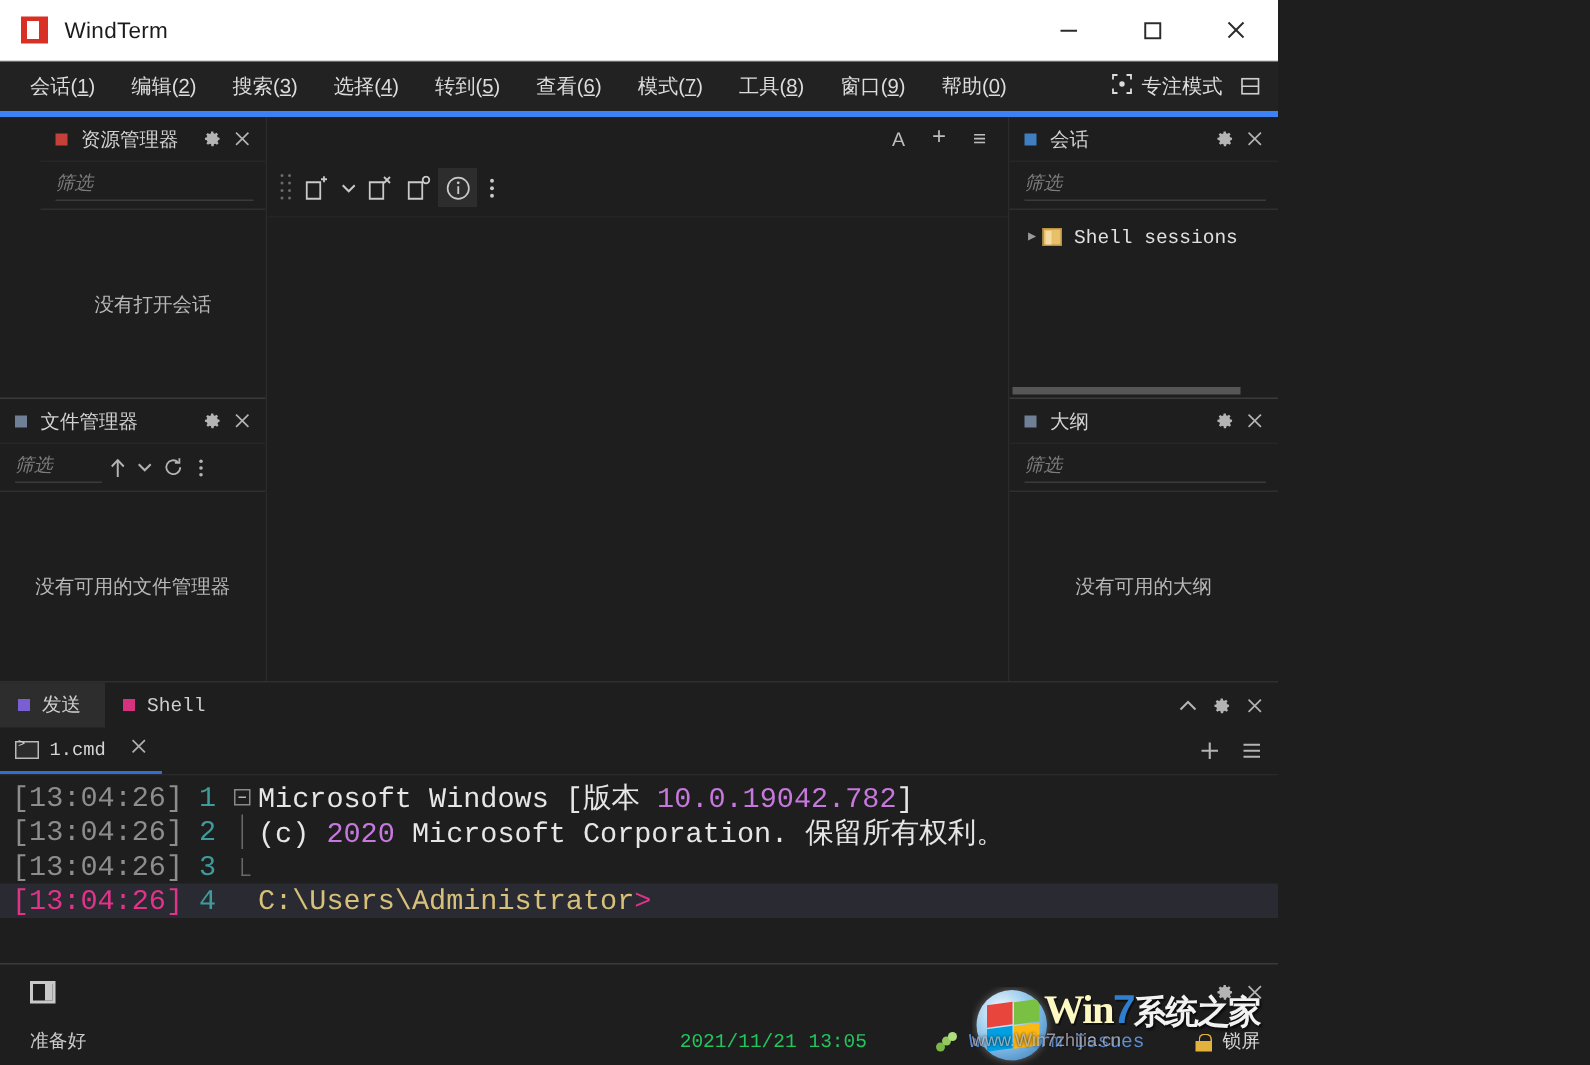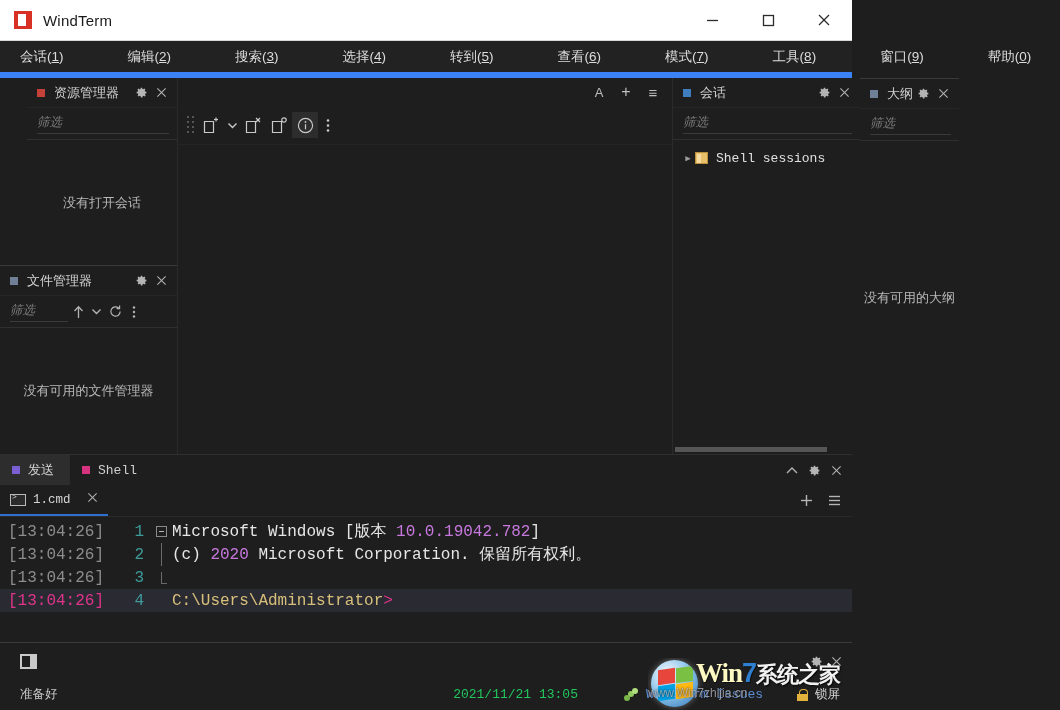--- a/index.html
+++ b/index.html
@@ -41,22 +41,21 @@
     display: flex; align-items: center; justify-content: center;
     color: #2b2b2b;
   }
   .tb-btn svg { display: block; }
 
   
   .menubar {
     height: 37px; flex: 0 0 37px;
     background: #222222;
     display: flex; align-items: center;
-    border-bottom: 6px solid #3b82f6;
-    gap: 40px;
+    border-bottom: 4px solid #3b82f6;
   }
   .menu-item {
     font-size: 13.5px; color: #dcdcdc;
     padding: 4px 10px; margin-left: 4px;
     white-space: nowrap;
   }
   .menu-item:first-of-type { margin-left: 10px; }
   .menu-item u { text-decoration: underline; }
   .menubar-spacer { flex: 1 1 auto; }
   .focus-mode {
@@ -154,21 +153,21 @@
   .addr-sep { width: 1px; height: 16px; background: #4a4a4a; margin: 0 8px 0 6px; }
   .addr-placeholder {
     flex: 1 1 auto; font-size: 12.5px; color: #8a8a8a;
     font-style: italic; font-family: "Liberation Serif", serif; min-width: 0;
   }
   .editor-area { flex: 1 1 auto; background: #1e1e1e; min-height: 0; border-top: 1px solid #242424; }
 
   
   .rightdock {
     width: 180px; flex: 0 0 180px;
-    display: flex; flex-direction: row;
+    display: flex; flex-direction: column;
     background: #1e1e1e; border-left: 1px solid #2b2b2b;
   }
   .tree-row {
     display: flex; align-items: center; height: 24px;
     padding-left: 8px; font-family: "Liberation Mono", monospace;
     font-size: 13px; color: #e0e0e0; white-space: nowrap;
   }
   .twisty {
     width: 14px; flex: 0 0 14px; color: #9a9a9a; font-size: 9px;
     display: flex; align-items: center; justify-content: center;
@@ -227,21 +226,21 @@
     content: ">"; position: absolute; left: 1px; top: -3px;
     font-size: 8px; color: #d8d8d8; font-family: "Liberation Mono", monospace;
   }
   .subtab-close { margin-left: 16px; color: #b0b0b0; font-size: 13px; }
   .subtabs-spacer { flex: 1 1 auto; }
   .subtab-tools { display: flex; align-items: center; padding-right: 8px; gap: 8px; }
 
   .term {
     flex: 1 1 auto; min-height: 0; overflow: hidden;
     background: #1e1e1e; padding-top: 3px;
-    font-family: "Liberation Mono", monospace; font-size: 16px;
+    font-family: "Liberation Mono", monospace; font-size: 19px;
   }
   .tline { display: flex; align-items: center; height: 23px; white-space: pre; }
   .tline.active { background: #2a2a32; }
   .ts { width: 116px; flex: 0 0 116px; padding-left: 8px; color: #8d8d8d; }
   .tline.active .ts { color: #e0348b; }
   .tn { width: 34px; flex: 0 0 34px; text-align: right; color: #3f9b9b; padding-right: 6px; }
   .fold {
     width: 22px; flex: 0 0 22px; position: relative;
     display: flex; align-items: center; justify-content: center; color: #8a8a8a;
   }

